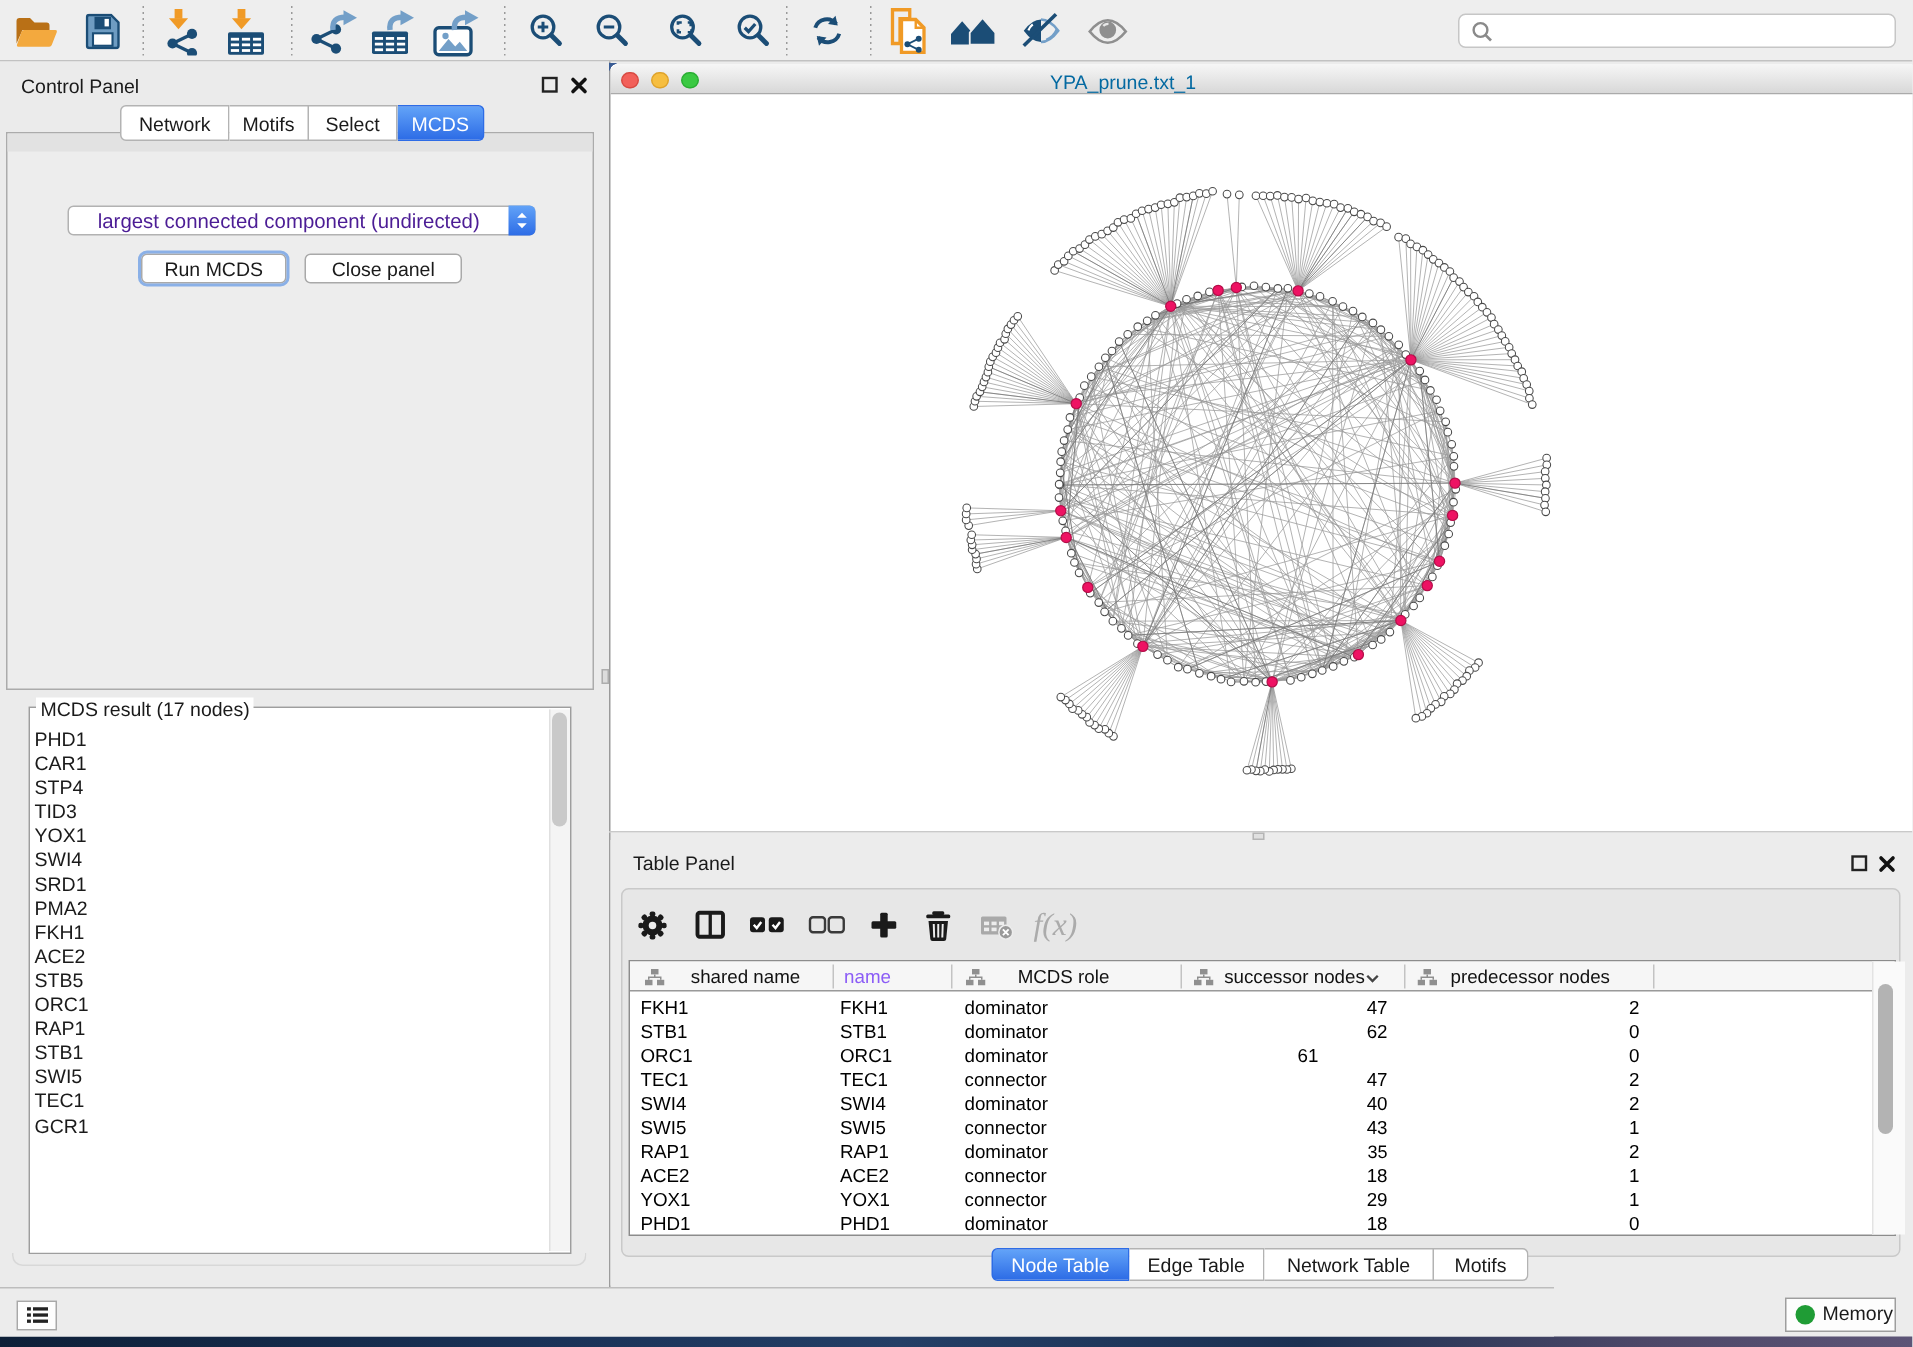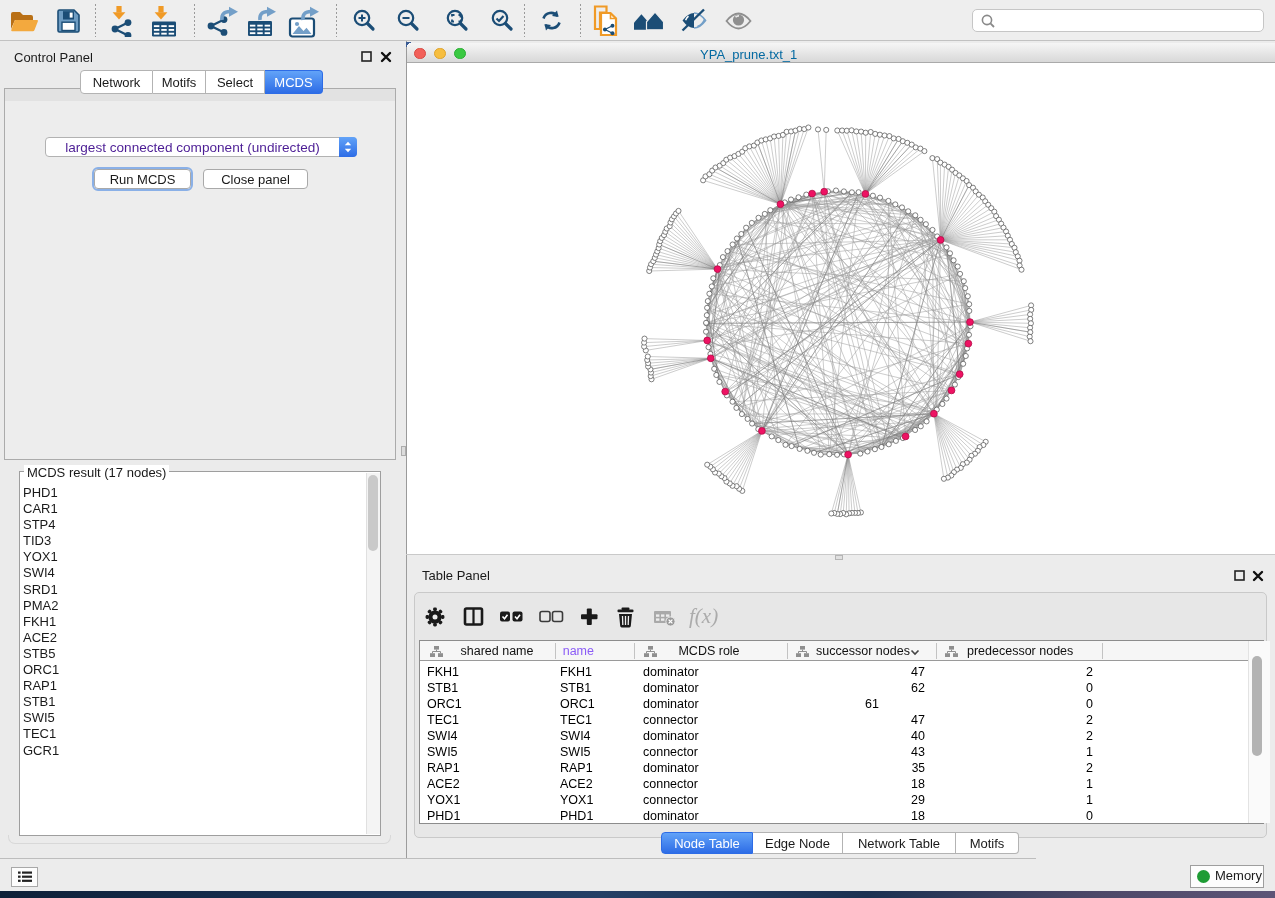--- a/index.html
+++ b/index.html
@@ -1324,15 +1324,15 @@
 <div class="abs" style="left:20px;top:249.39999999999995px;font-size:12.5px;color:#000;white-space:nowrap">PHD1</div>
 <div class="abs" style="left:153px;top:249.39999999999995px;font-size:12.5px;color:#000;white-space:nowrap">PHD1</div>
 <div class="abs" style="left:236px;top:249.39999999999995px;font-size:12.5px;color:#000;white-space:nowrap">dominator</div>
 <div class="abs" style="left:458px;top:249.39999999999995px;width:60px;text-align:right;font-size:12.5px;color:#000">18</div>
 <div class="abs" style="left:626px;top:249.39999999999995px;width:60px;text-align:right;font-size:12.5px;color:#000">0</div>
 
   <div class="abs" style="left:841px;top:81px;width:22px;height:182px;background:#fafafa;border-left:1px solid #e3e3e3"></div>
   <div class="abs" style="left:844.5px;top:96px;width:10px;height:100px;background:#b3b3b3;border-radius:5px"></div>
 
   <div class="abs" style="left:254px;top:272px;height:22px">
-    <span class="seg first sel" style="width:92px;height:22px">Node Table</span><span class="seg" style="width:90px;height:22px">Edge Node</span><span class="seg" style="width:113px;height:22px">Network Table</span><span class="seg last" style="width:63px;height:22px">Motifs</span>
+    <span class="seg first sel" style="width:92px;height:22px">Node Table</span><span class="seg" style="width:90px;height:22px">Edge Table</span><span class="seg" style="width:113px;height:22px">Network Table</span><span class="seg last" style="width:63px;height:22px">Motifs</span>
   </div>
 </div>
 
 </body></html>

